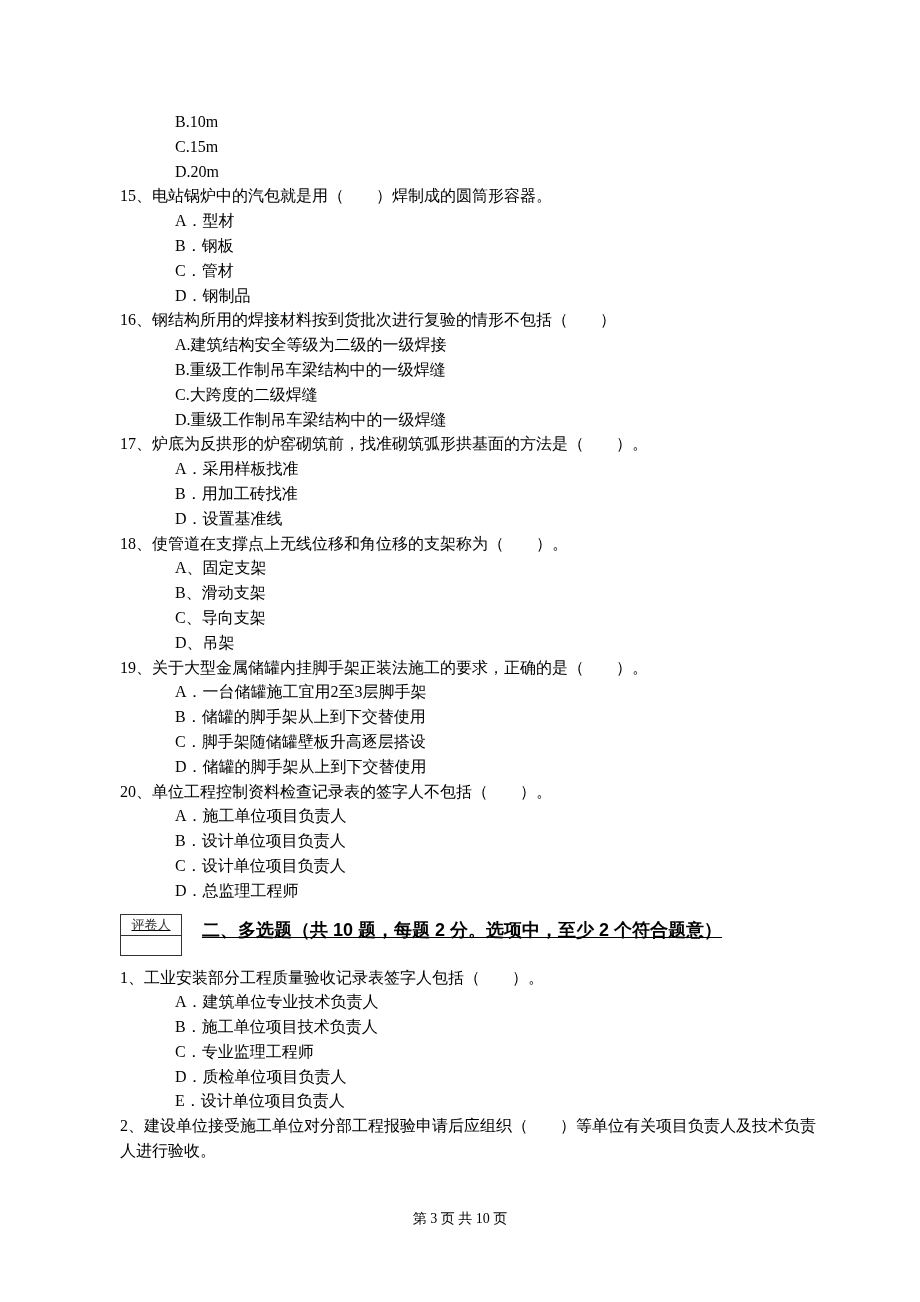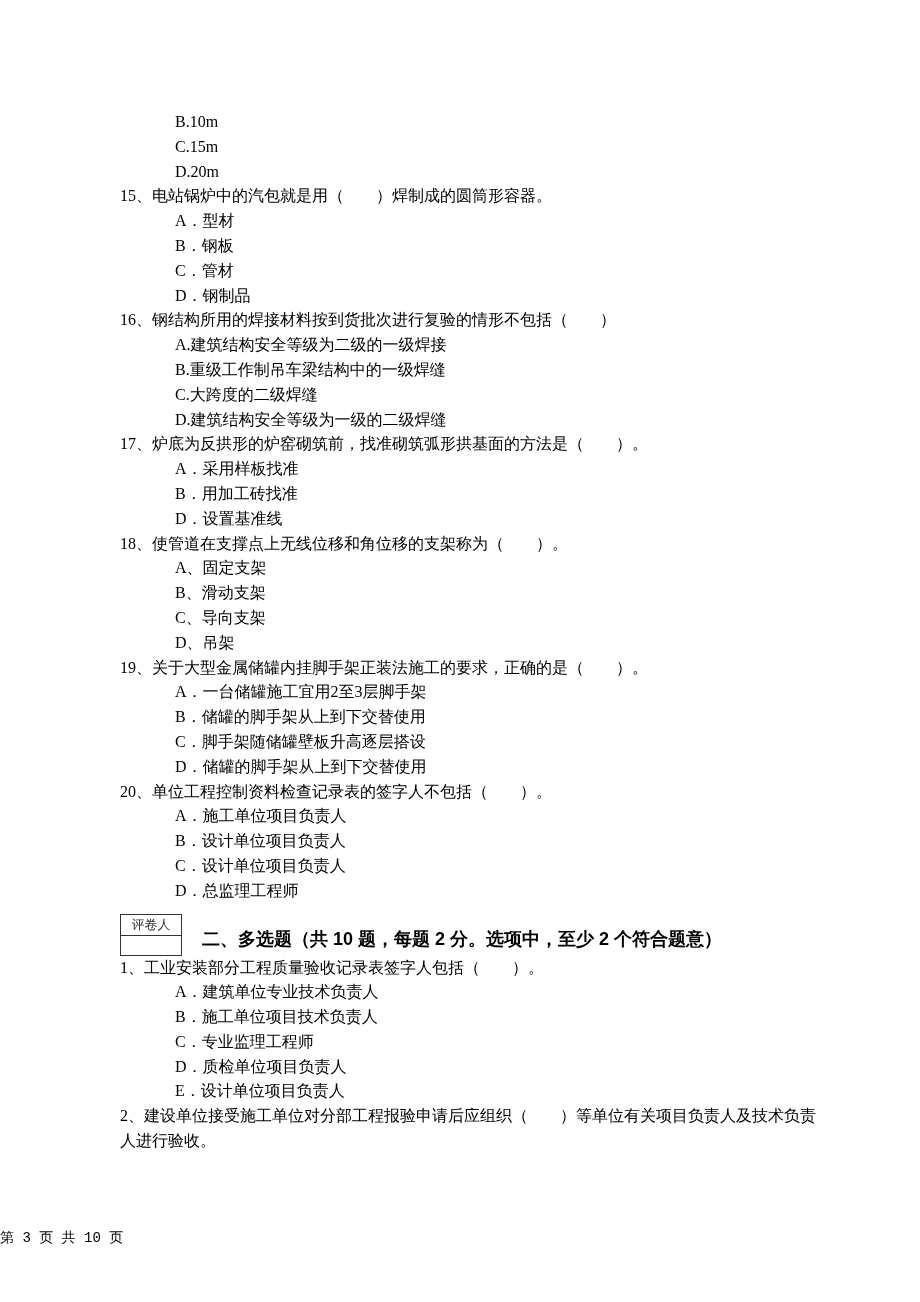--- a/index.html
+++ b/index.html
@@ -39,39 +39,40 @@
     font-size: 13px;
     line-height: 20px;
     color: #333;
     font-family: "SimSun", "宋体", serif;
   }
   .grader-box .cell-bottom {
     height: 20px;
   }
   .section-row {
     display: flex;
-    align-items: flex-end;
+    align-items: center;
     margin-top: 4px;
-    margin-bottom: 0;
+    margin-bottom: 10px;
+    text-decoration: underline;
   }
   .section-title {
     font-family: "SimHei", "黑体", sans-serif;
     font-weight: bold;
     font-size: 18px;
     padding-left: 20px;
     padding-bottom: 2px;
   }
   .footer {
     position: absolute;
-    bottom: 52px;
+    bottom: 72px;
     width: 100%;
     left: 0;
-    text-align: left;
+    text-align: center;
     font-size: 14px;
-    font-family: Liberation Mono, monospace;
+    font-family: Liberation Serif, serif;
   }
 </style>
 </head>
 <body>
 
 <div class="page">
 
   <div class="option-line">B.10m</div>
   <div class="option-line">C.15m</div>
   <div class="option-line">D.20m</div>
@@ -79,21 +80,21 @@
   <div class="question-line">15、电站锅炉中的汽包就是用（　　）焊制成的圆筒形容器。</div>
   <div class="option-line">A．型材</div>
   <div class="option-line">B．钢板</div>
   <div class="option-line">C．管材</div>
   <div class="option-line">D．钢制品</div>
 
   <div class="question-line">16、钢结构所用的焊接材料按到货批次进行复验的情形不包括（　　）</div>
   <div class="option-line">A.建筑结构安全等级为二级的一级焊接</div>
   <div class="option-line">B.重级工作制吊车梁结构中的一级焊缝</div>
   <div class="option-line">C.大跨度的二级焊缝</div>
-  <div class="option-line">D.建筑结构安全等级为一级的二级焊缝</div>
+  <div class="option-line">D.重级工作制吊车梁结构中的一级焊缝</div>
 
   <div class="question-line">17、炉底为反拱形的炉窑砌筑前，找准砌筑弧形拱基面的方法是（　　）。</div>
   <div class="option-line">A．采用样板找准</div>
   <div class="option-line">B．用加工砖找准</div>
   <div class="option-line">D．设置基准线</div>
 
   <div class="question-line">18、使管道在支撑点上无线位移和角位移的支架称为（　　）。</div>
   <div class="option-line">A、固定支架</div>
   <div class="option-line">B、滑动支架</div>
   <div class="option-line">C、导向支架</div>

